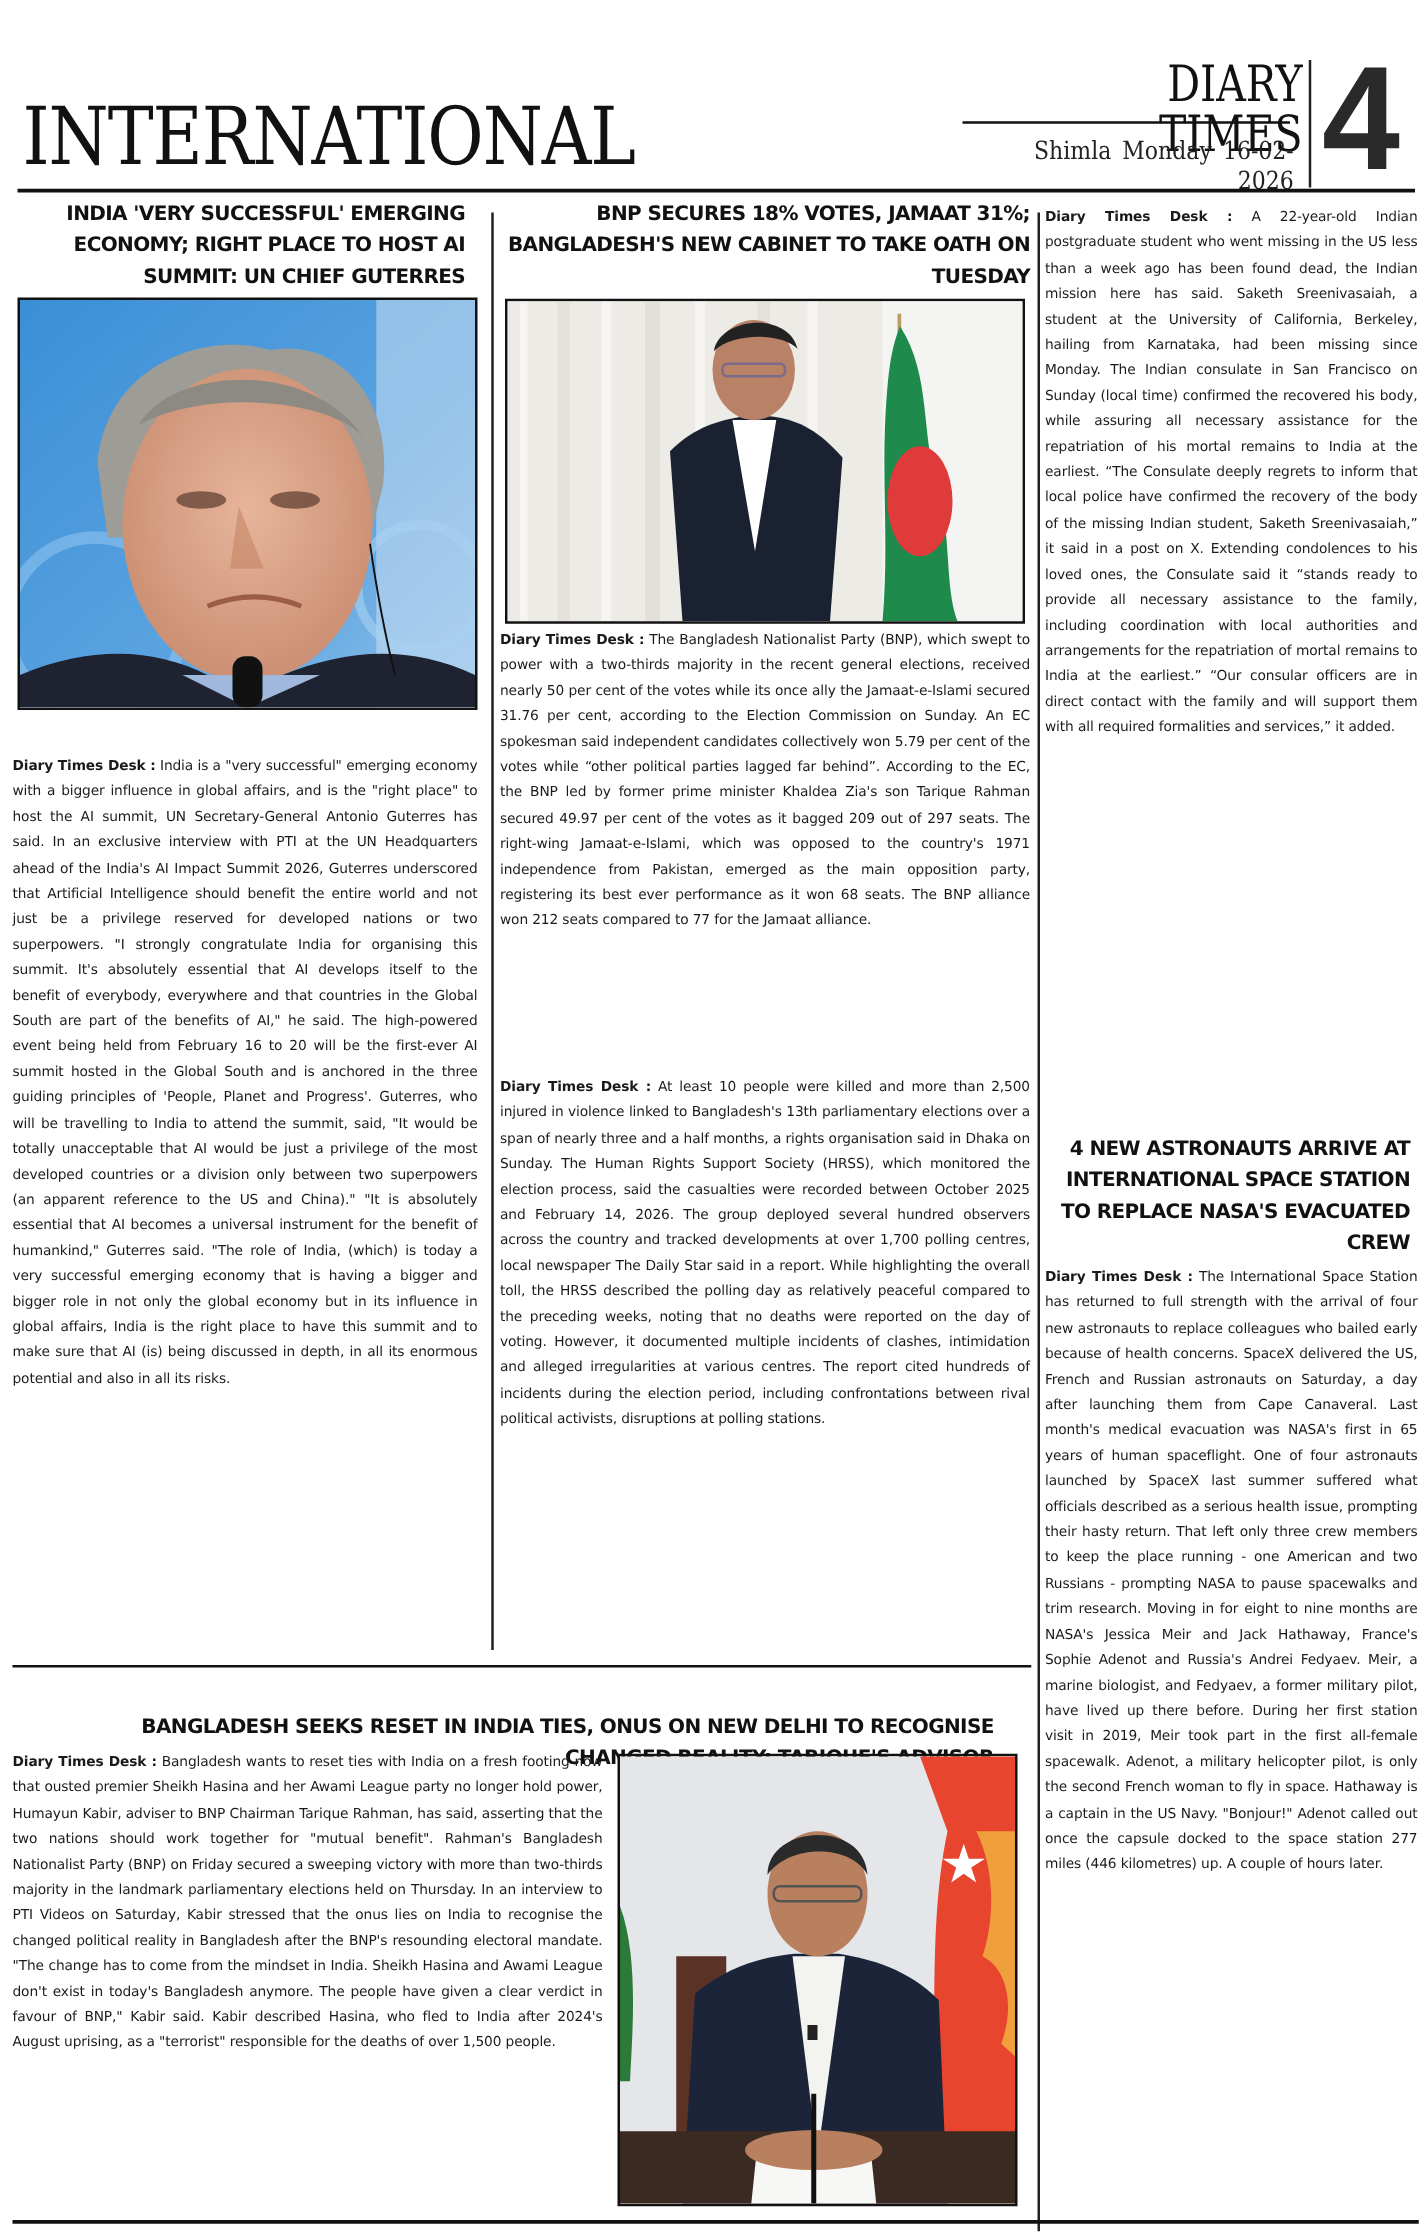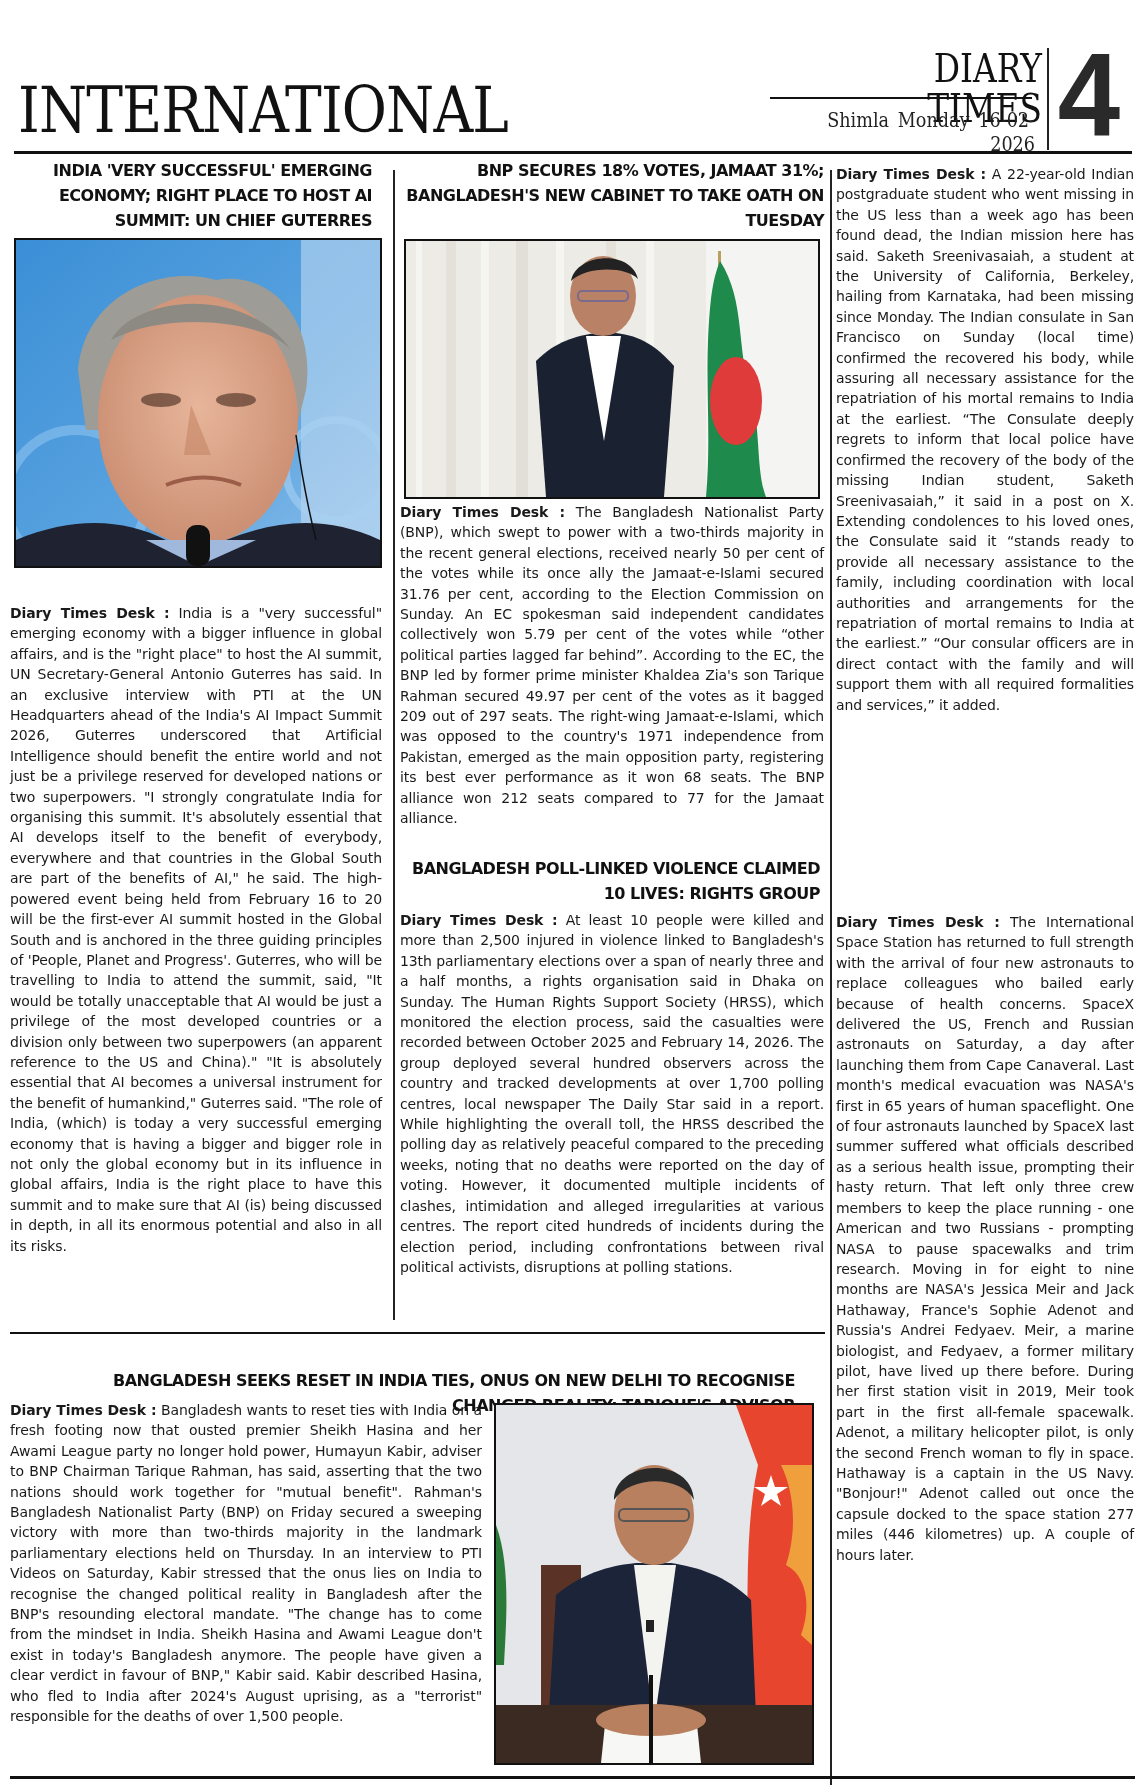--- a/index.html
+++ b/index.html
@@ -9,21 +9,21 @@
   .masthead { left: 762px; top: 48px; width: 280px; text-align: right; font-family: "DejaVu Serif", serif; font-size: 40px; transform: scaleX(0.82); transform-origin: right top; line-height: 1; color: #111; }
   .masthead-rule { left: 770px; top: 97px; width: 262px; height: 2px; background: #111; }
   .dateline { left: 745px; top: 108px; width: 290px; text-align: right; font-family: "DejaVu Serif", serif; font-size: 20px; transform: scaleX(0.88); transform-origin: right top; color: #222; }
   .dateline span { margin-left: 10px; }
   .masthead-vrule { left: 1047px; top: 48px; width: 2px; height: 102px; background: #222; }
   .page-no { left: 1056px; top: 36px; font-family: "Liberation Sans", sans-serif; font-weight: bold; font-size: 118px; line-height: 1; color: #2a2a2a; transform: scaleX(0.95); }
   .top-rule { left: 14px; top: 151px; width: 1118px; height: 3px; background: #111; }
 
   .col { position: absolute; }
   .headline { font-family: "DejaVu Sans", sans-serif; font-weight: bold; text-align: right; font-size: 16px; line-height: 25px; letter-spacing: -0.5px; color: #111; margin: 0; }
-  .body-text { font-family: "DejaVu Sans", sans-serif; font-size: 14px; line-height: 20.4px; text-align: justify; color: #1a1a1a; margin: 0; letter-spacing: -0.1px; }
+  .body-text { font-family: "DejaVu Sans", sans-serif; font-size: 11px; line-height: 20.4px; text-align: justify; color: #1a1a1a; margin: 0; letter-spacing: -0.1px; }
   .byline { font-weight: bold; }
 
   .photo { position: absolute; border: 2px solid #111; overflow: hidden; }
 
   .vrule { position: absolute; width: 2px; background: #222; }
   .hrule { position: absolute; height: 2px; background: #111; }
 </style>
 </head>
 <body>
 
@@ -103,29 +103,29 @@
     <ellipse cx="197" cy="55" rx="33" ry="40" fill="#b98267"></ellipse>
     <path d="M165 40 C170 12 225 8 232 38 C220 25 180 25 165 40 Z" fill="#222"></path>
     <rect x="172" y="50" width="50" height="10" rx="4" fill="none" stroke="#7a6a8c" stroke-width="2"></rect>
   </svg>
 </div>
 <div class="col" style="left:400px; top:502px; width:424px;">
   <p class="body-text"><span class="byline">Diary Times Desk :</span> <span>The Bangladesh Nationalist Party (BNP), which swept to power with a two-thirds majority in the recent general elections, received nearly 50 per cent of the votes while its once ally the Jamaat-e-Islami secured 31.76 per cent, according to the Election Commission on Sunday. An EC spokesman said independent candidates collectively won 5.79 per cent of the votes while “other political parties lagged far behind”. According to the EC, the BNP led by former prime minister Khaldea Zia's son Tarique Rahman secured 49.97 per cent of the votes as it bagged 209 out of 297 seats. The right-wing Jamaat-e-Islami, which was opposed to the country's 1971 independence from Pakistan, emerged as the main opposition party, registering its best ever performance as it won 68 seats. The BNP alliance won 212 seats compared to 77 for the Jamaat alliance.</span></p>
 </div>
 
 <div class="col" style="left:400px; top:856px; width:424px;">
-  <h2 class="headline" style="padding:0 4px;">BANGLADESH POLL-LINKED VIOLENCE CLAIMED 10 LIVES: RIGHTS GROUP</h2>
   <p class="body-text" style="margin-top:4px;"><span class="byline">Diary Times Desk :</span> <span>At least 10 people were killed and more than 2,500 injured in violence linked to Bangladesh's 13th parliamentary elections over a span of nearly three and a half months, a rights organisation said in Dhaka on Sunday. The Human Rights Support Society (HRSS), which monitored the election process, said the casualties were recorded between October 2025 and February 14, 2026. The group deployed several hundred observers across the country and tracked developments at over 1,700 polling centres, local newspaper The Daily Star said in a report. While highlighting the overall toll, the HRSS described the polling day as relatively peaceful compared to the preceding weeks, noting that no deaths were reported on the day of voting. However, it documented multiple incidents of clashes, intimidation and alleged irregularities at various centres. The report cited hundreds of incidents during the election period, including confrontations between rival political activists, disruptions at polling stations.</span></p>
 </div>
 
 <div class="col" style="left:836px; top:158px; width:298px;">
   <p class="body-text" style="margin-top:6px;"><span class="byline">Diary Times Desk :</span> <span>A 22-year-old Indian postgraduate student who went missing in the US less than a week ago has been found dead, the Indian mission here has said. Saketh Sreenivasaiah, a student at the University of California, Berkeley, hailing from Karnataka, had been missing since Monday. The Indian consulate in San Francisco on Sunday (local time) confirmed the recovered his body, while assuring all necessary assistance for the repatriation of his mortal remains to India at the earliest. “The Consulate deeply regrets to inform that local police have confirmed the recovery of the body of the missing Indian student, Saketh Sreenivasaiah,” it said in a post on X. Extending condolences to his loved ones, the Consulate said it “stands ready to provide all necessary assistance to the family, including coordination with local authorities and arrangements for the repatriation of mortal remains to India at the earliest.” “Our consular officers are in direct contact with the family and will support them with all required formalities and services,” it added.</span></p>
 </div>
 
 <div class="col" style="left:836px; top:906px; width:298px;">
+  <h2 class="headline" style="padding:0 6px;">4 NEW ASTRONAUTS ARRIVE AT INTERNATIONAL SPACE STATION TO REPLACE NASA'S EVACUATED CREW</h2>
   <p class="body-text" style="margin-top:6px;"><span class="byline">Diary Times Desk :</span> <span>The International Space Station has returned to full strength with the arrival of four new astronauts to replace colleagues who bailed early because of health concerns. SpaceX delivered the US, French and Russian astronauts on Saturday, a day after launching them from Cape Canaveral. Last month's medical evacuation was NASA's first in 65 years of human spaceflight. One of four astronauts launched by SpaceX last summer suffered what officials described as a serious health issue, prompting their hasty return. That left only three crew members to keep the place running - one American and two Russians - prompting NASA to pause spacewalks and trim research. Moving in for eight to nine months are NASA's Jessica Meir and Jack Hathaway, France's Sophie Adenot and Russia's Andrei Fedyaev. Meir, a marine biologist, and Fedyaev, a former military pilot, have lived up there before. During her first station visit in 2019, Meir took part in the first all-female spacewalk. Adenot, a military helicopter pilot, is only the second French woman to fly in space. Hathaway is a captain in the US Navy. "Bonjour!" Adenot called out once the capsule docked to the space station 277 miles (446 kilometres) up. A couple of hours later.</span></p>
 </div>
 
 <div class="col" style="left:10px; top:1368px; width:815px;">
   <h2 class="headline" style="padding:0 30px;">BANGLADESH SEEKS RESET IN INDIA TIES, ONUS ON NEW DELHI TO RECOGNISE CHANGED REALITY: TARIQUE'S ADVISOR</h2>
 </div>
 <div class="col" style="left:10px; top:1400px; width:472px;">
   <p class="body-text"><span class="byline">Diary Times Desk :</span> <span>Bangladesh wants to reset ties with India on a fresh footing now that ousted premier Sheikh Hasina and her Awami League party no longer hold power, Humayun Kabir, adviser to BNP Chairman Tarique Rahman, has said, asserting that the two nations should work together for "mutual benefit". Rahman's Bangladesh Nationalist Party (BNP) on Friday secured a sweeping victory with more than two-thirds majority in the landmark parliamentary elections held on Thursday. In an interview to PTI Videos on Saturday, Kabir stressed that the onus lies on India to recognise the changed political reality in Bangladesh after the BNP's resounding electoral mandate. "The change has to come from the mindset in India. Sheikh Hasina and Awami League don't exist in today's Bangladesh anymore. The people have given a clear verdict in favour of BNP," Kabir said. Kabir described Hasina, who fled to India after 2024's August uprising, as a "terrorist" responsible for the deaths of over 1,500 people.</span></p>
 </div>
 <div class="photo" style="left:494px; top:1403px; width:316px; height:358px;">

